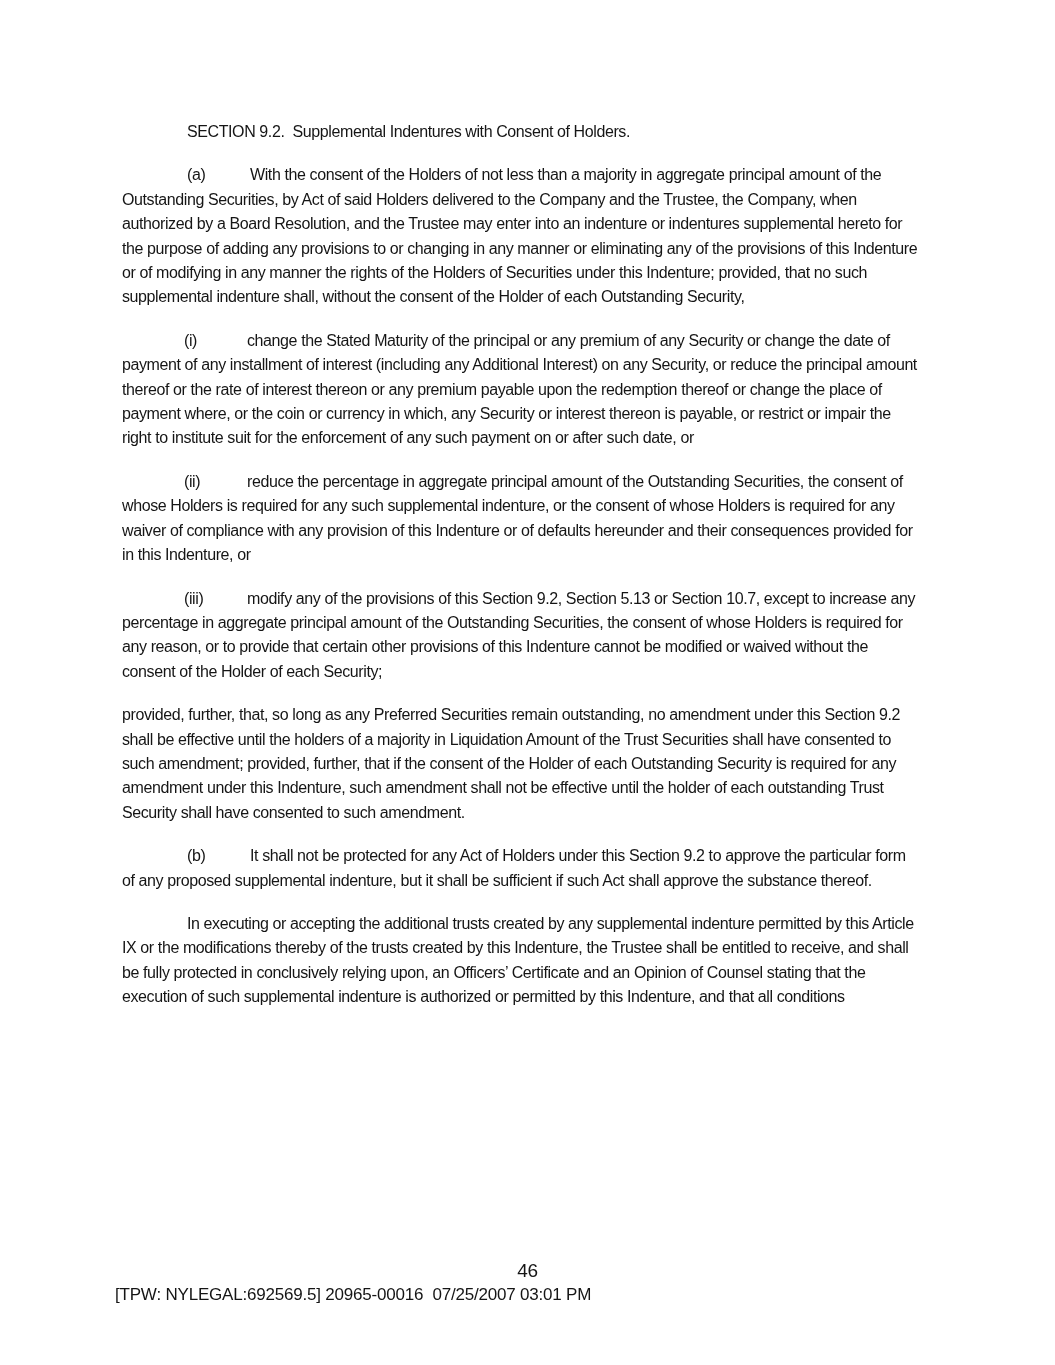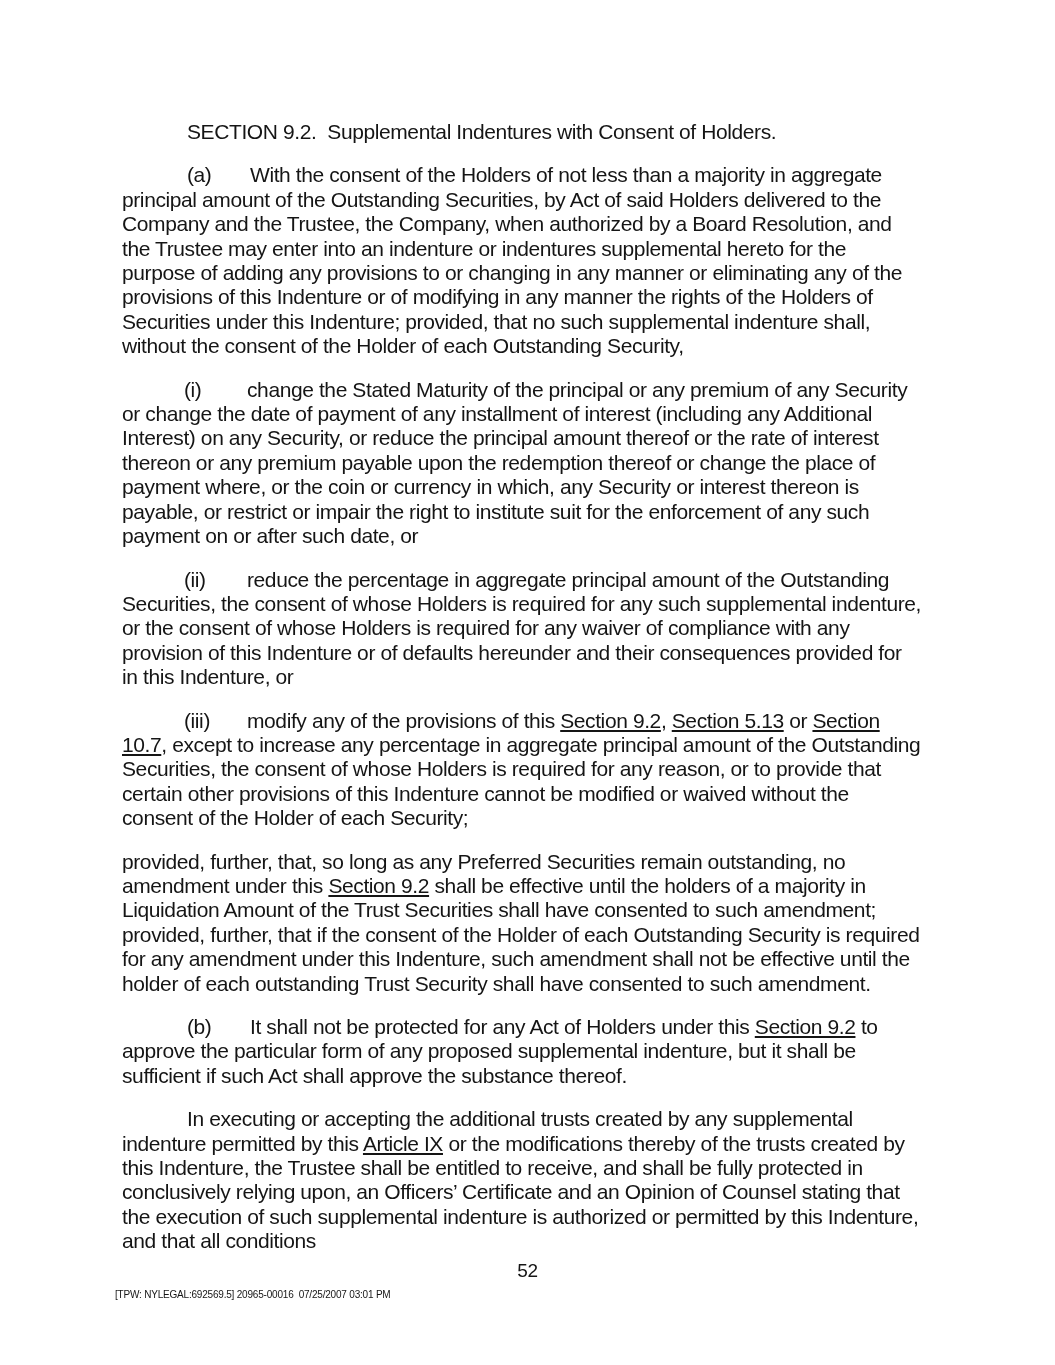--- a/index.html
+++ b/index.html
@@ -14,58 +14,57 @@
     background: #ffffff;
     font-family: "Liberation Sans", sans-serif;
     color: #151515;
     overflow: hidden;
   }
   .content {
     position: absolute;
     left: 122px;
     top: 120px;
     width: 800px;
-    font-size: 21px;
+    font-size: 16px;
     line-height: 24.4px;
     letter-spacing: -0.4px;
   }
   .content p {
     margin: 0 0 19px 0;
   }
   .h, .para {
     text-indent: 65px;
   }
   .item {
     margin-left: 65px;
     text-indent: 62px;
   }
   .label {
     display: inline-block;
     width: 63px;
     text-indent: 0;
   }
   .u {
-    text-decoration: underline;
     text-underline-offset: 2px;
   }
   .pagenum {
     position: absolute;
     top: 1259px;
     left: 0;
     width: 1055px;
     text-align: center;
     font-size: 19px;
     line-height: 24px;
     letter-spacing: -0.3px;
   }
   .stamp {
     position: absolute;
     left: 115px;
     top: 1287px;
-    font-size: 10px;
+    font-size: 17px;
     line-height: 16px;
     letter-spacing: -0.2px;
   }
   .lastpara {
     margin-bottom: 0 !important;
   }
 </style>
 </head>
 <body>
 
@@ -84,15 +83,15 @@
 
     <p><span><span>provided, further, that, so long as any Preferred Securities remain outstanding, no amendment under this </span><span class="u">Section 9.2</span><span> shall be effective until the holders of a majority in Liquidation Amount of the Trust Securities shall have consented to such amendment; provided, further, that if the consent of the Holder of each Outstanding Security is required for any amendment under this Indenture, such amendment shall not be effective until the holder of each outstanding Trust Security shall have consented to such amendment.</span></span></p>
 
     <p class="para"><span class="label">(b)</span><span><span>It shall not be protected for any Act of Holders under this </span><span class="u">Section 9.2</span><span> to approve the particular form of any proposed supplemental indenture, but it shall be sufficient if such Act shall approve the substance thereof.</span></span></p>
 
 
     <p class="para lastpara"><span><span>In executing or accepting the additional trusts created by any supplemental indenture permitted by this </span><span class="u">Article IX</span><span> or the modifications thereby of the trusts created by this Indenture, the Trustee shall be entitled to receive, and shall be fully protected in conclusively relying upon, an Officers’ Certificate and an Opinion of Counsel stating that the execution of such supplemental indenture is authorized or permitted by this Indenture, and that all conditions</span></span></p>
 
   </div>
 
-  <div class="pagenum">52</div>
+  <div class="pagenum">46</div>
   <div class="stamp">[TPW: NYLEGAL:692569.5] 20965-00016&nbsp; 07/25/2007 03:01 PM</div>
 </div>
 
 </body></html>

